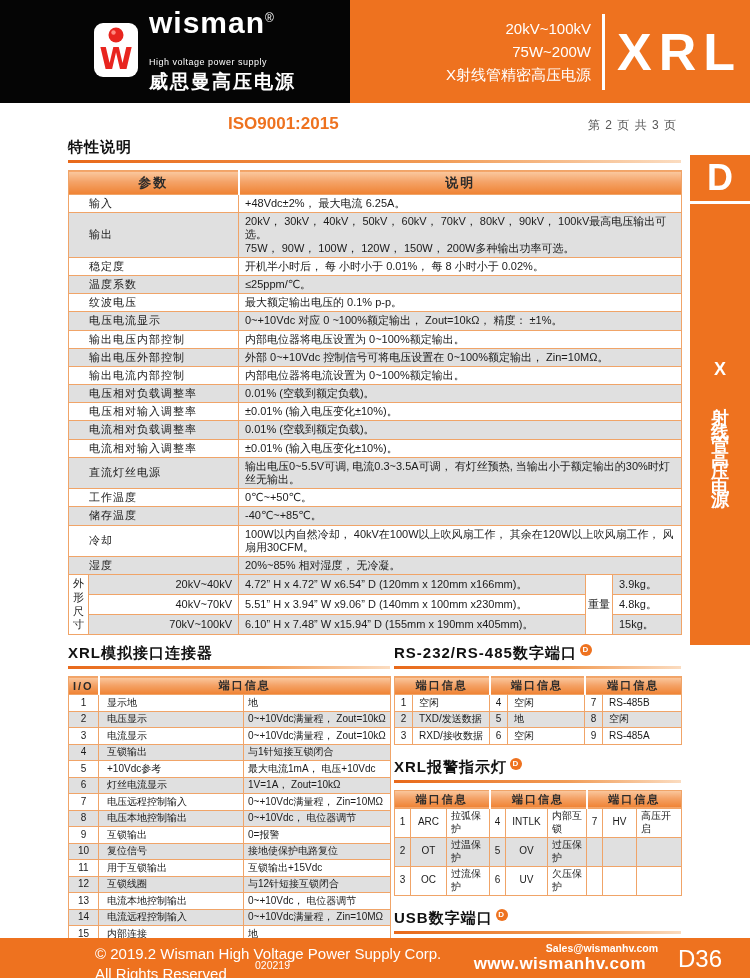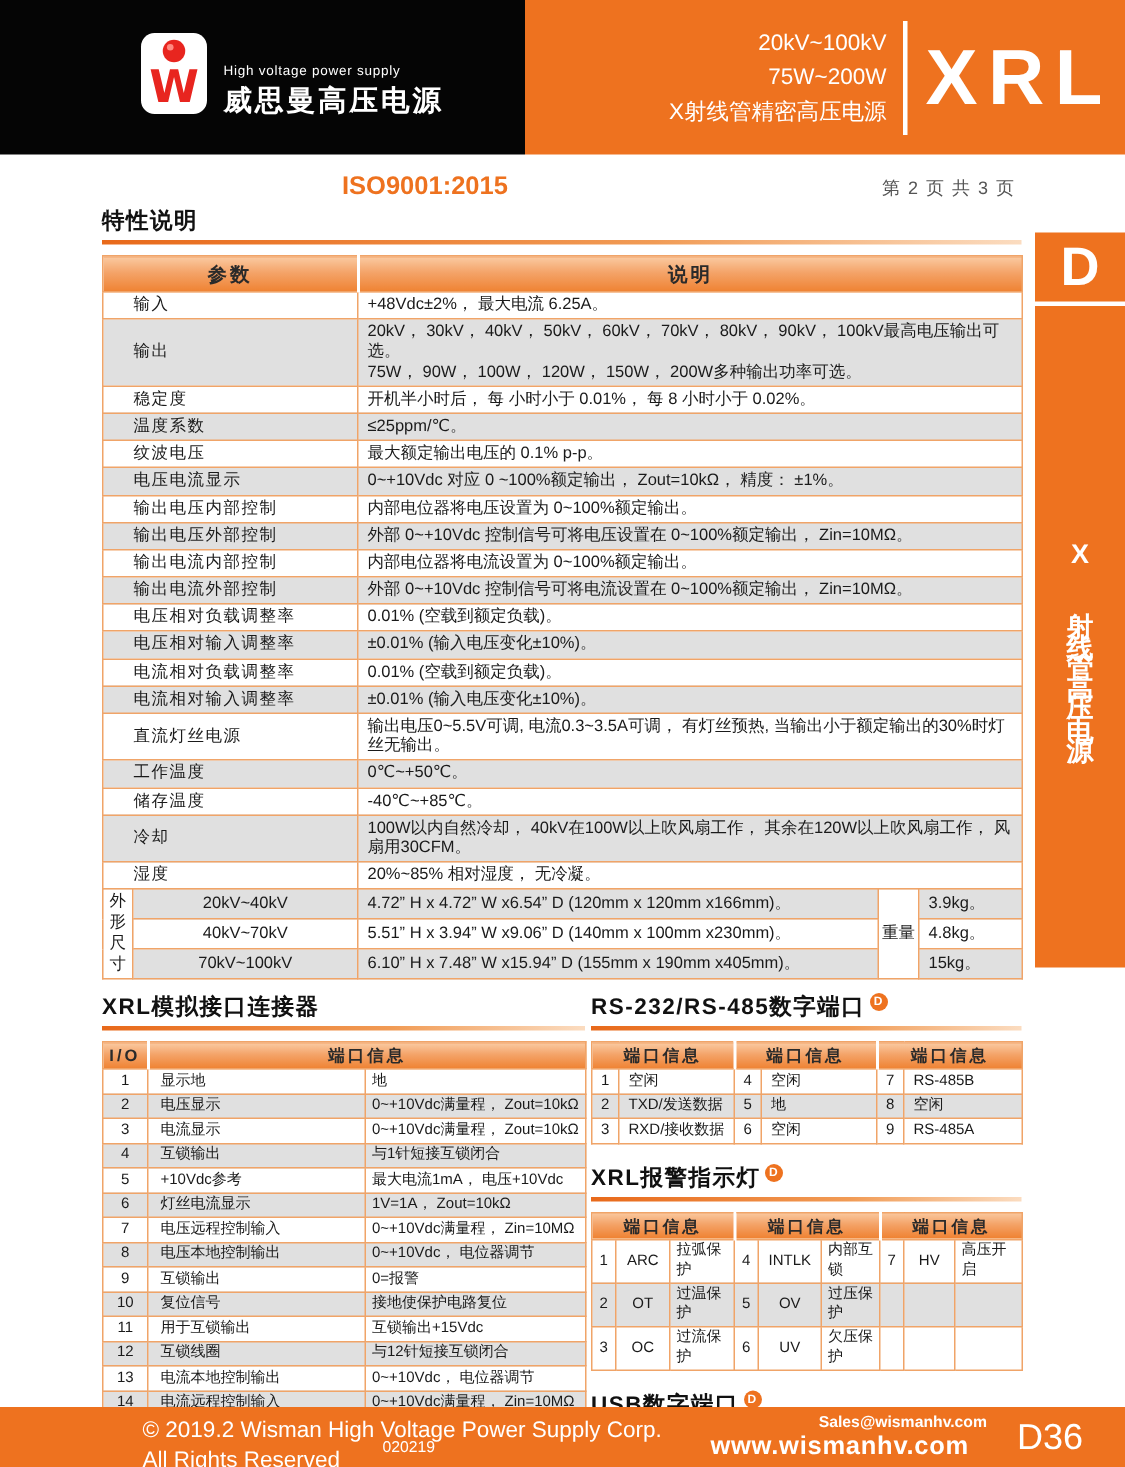--- a/index.html
+++ b/index.html
@@ -50,21 +50,21 @@
   .features-main td { padding:2px 6px; line-height:1.2; color:#1a1a1a; }
   .features-main td:first-child { padding-left:20px; letter-spacing:1px; }
   .features-main td:last-child { white-space:pre-line; }
   .features-main tbody tr:nth-child(even) { background:#E0E0E0; }
 
   .features-dims { margin-top:-1px; font-size:11px; }
   .features-dims td { padding:2px 6px; line-height:1.2; color:#1a1a1a; }
   .features-dims tr:nth-child(odd) { background:#E0E0E0; }
   .features-dims td.vlabel { padding:2px 0; text-align:center; word-break:break-all; line-height:1.25;
     background:#fff; letter-spacing:0; }
-  .features-dims td.range { text-align:center; }
+  .features-dims td.range { text-align:right; }
 
   
   .lower { display:flex; justify-content:space-between; margin-top:9px; }
   .col-left { width:322px; }
   .col-right { width:287px; }
 
   .small-table { font-size:10px; }
   .small-table thead th { height:18px; font-size:11px; letter-spacing:2px; }
   .small-table td { padding:1.5px 4px; line-height:1.25; height:15px; color:#1a1a1a; }
   .small-table tbody tr:nth-child(even) { background:#E0E0E0; }
@@ -99,20 +99,21 @@
     <div class="header-black">
       <div class="logo-mark">
         <svg width="46" height="60" viewBox="0 0 46 60">
           <rect x="1" y="3" width="44" height="54" rx="9" fill="#ffffff"></rect>
           <circle cx="23" cy="15" r="7.5" fill="#E8251F"></circle>
           <circle cx="20.5" cy="12.5" r="2.2" fill="#ff8a80"></circle>
           <text x="23" y="49" font-size="30" font-weight="bold" fill="#E8251F" text-anchor="middle" font-family="DejaVu Sans, sans-serif">W</text>
         </svg>
       </div>
       <div class="logo-text">
+        <div class="brand"><span>wisman</span><span class="reg">®</span></div>
         <div class="tagline">High voltage power supply</div>
         <div class="brand-cn">威思曼高压电源</div>
       </div>
     </div>
     <div class="header-orange">
       <div class="header-specs">
         <div>20kV~100kV</div>
         <div>75W~200W</div>
         <div>X射线管精密高压电源</div>
       </div>
@@ -175,24 +176,20 @@
             <td>输出电压内部控制</td>
             <td>内部电位器将电压设置为 0~100%额定输出。</td>
           </tr>
           <tr>
             <td>输出电压外部控制</td>
             <td>外部 0~+10Vdc 控制信号可将电压设置在 0~100%额定输出， Zin=10MΩ。</td>
           </tr>
           <tr>
             <td>输出电流内部控制</td>
             <td>内部电位器将电流设置为 0~100%额定输出。</td>
-          </tr>
-          <tr>
-            <td>输出电流外部控制</td>
-            <td>外部 0~+10Vdc 控制信号可将电流设置在 0~100%额定输出， Zin=10MΩ。</td>
           </tr>
           <tr>
             <td>电压相对负载调整率</td>
             <td>0.01% (空载到额定负载)。</td>
           </tr>
           <tr>
             <td>电压相对输入调整率</td>
             <td>±0.01% (输入电压变化±10%)。</td>
           </tr>
           <tr>

